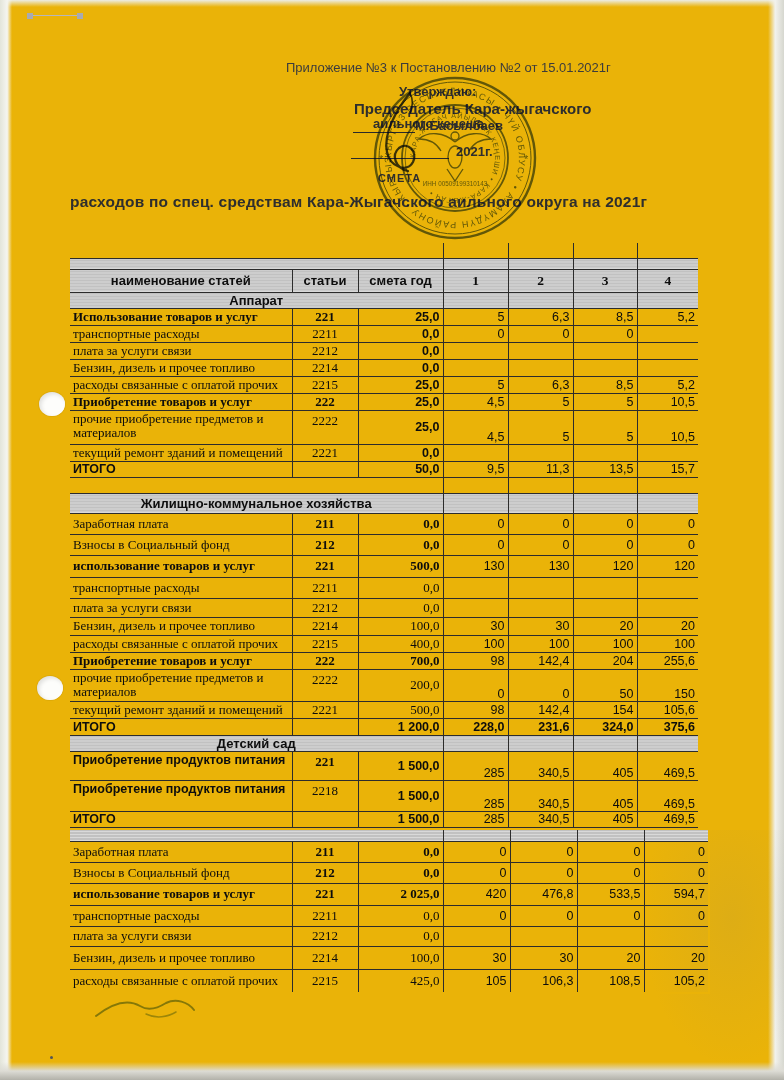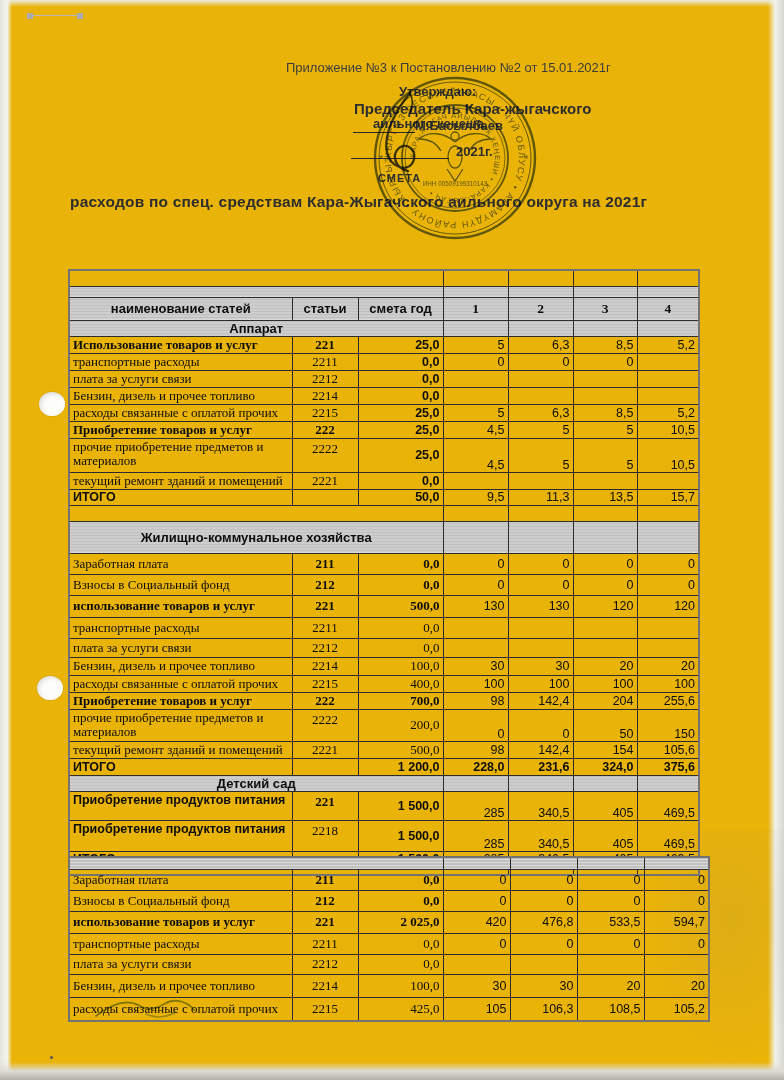--- a/index.html
+++ b/index.html
@@ -28,21 +28,21 @@
   .chair2{left:373px;top:116px;font-size:13px;}
   .sigrow{position:absolute;white-space:nowrap;font-size:13px;}
   .sigrow1{left:353px;top:118px;}
   .sigrow2{left:351px;top:144px;}
   .uline{display:inline-block;border-bottom:1.4px solid #2a2a2a;height:13px;vertical-align:bottom;}
   .w62{width:62px;}
   .w98{width:98px;margin-right:7px;}
   .smeta{left:366px;top:172px;font-size:11px;letter-spacing:1px;margin-left:12px;}
   .doctitle{left:70px;top:193px;font-size:15.5px;letter-spacing:.2px;}
   
-  table{position:absolute;border-collapse:collapse;table-layout:fixed;border:2px solid #737373;margin-top:28px;}
+  table{position:absolute;border-collapse:collapse;table-layout:fixed;border:2px solid #eab308;}
   td{border:1px solid #2c2c2c;padding:0 3px;font-family:"Liberation Serif",serif;font-size:13px;color:#0d0d0d;vertical-align:middle;overflow:hidden;white-space:nowrap;}
   tr.gray td{background-color:#c8c8c8;background-image:repeating-linear-gradient(0deg,rgba(255,255,255,.30) 0 1px,rgba(0,0,0,.035) 1px 3px);}
   .hc{font-family:"Liberation Sans",sans-serif;font-weight:bold;font-size:13px;text-align:center;}
   .hnum{font-weight:bold;font-size:13.5px;text-align:center;}
   .sect{font-family:"Liberation Sans",sans-serif;font-weight:bold;font-size:13px;text-align:center;}
   .lab{text-align:left;}
   .code{text-align:center;}
   .tot{text-align:right;}
   .num{text-align:right;font-family:"Liberation Sans",sans-serif;font-size:12.5px;}
   .b{font-weight:bold;}
@@ -231,21 +231,21 @@
           <td class="num">13,5</td>
           <td class="num">15,7</td>
         </tr>
         <tr class="sp" style="height: 16px;">
           <td colspan="3"></td>
           <td></td>
           <td></td>
           <td></td>
           <td></td>
         </tr>
-        <tr class="gray" style="height: 32px;">
+        <tr class="gray" style="height: 20px;">
           <td colspan="3" class="sect">Жилищно-коммунальное хозяйства</td>
           <td></td>
           <td></td>
           <td></td>
           <td></td>
         </tr>
         <tr style="height: 21px;">
           <td class="lab">Заработная плата</td>
           <td class="code b">211</td>
           <td class="tot b">0,0</td>

